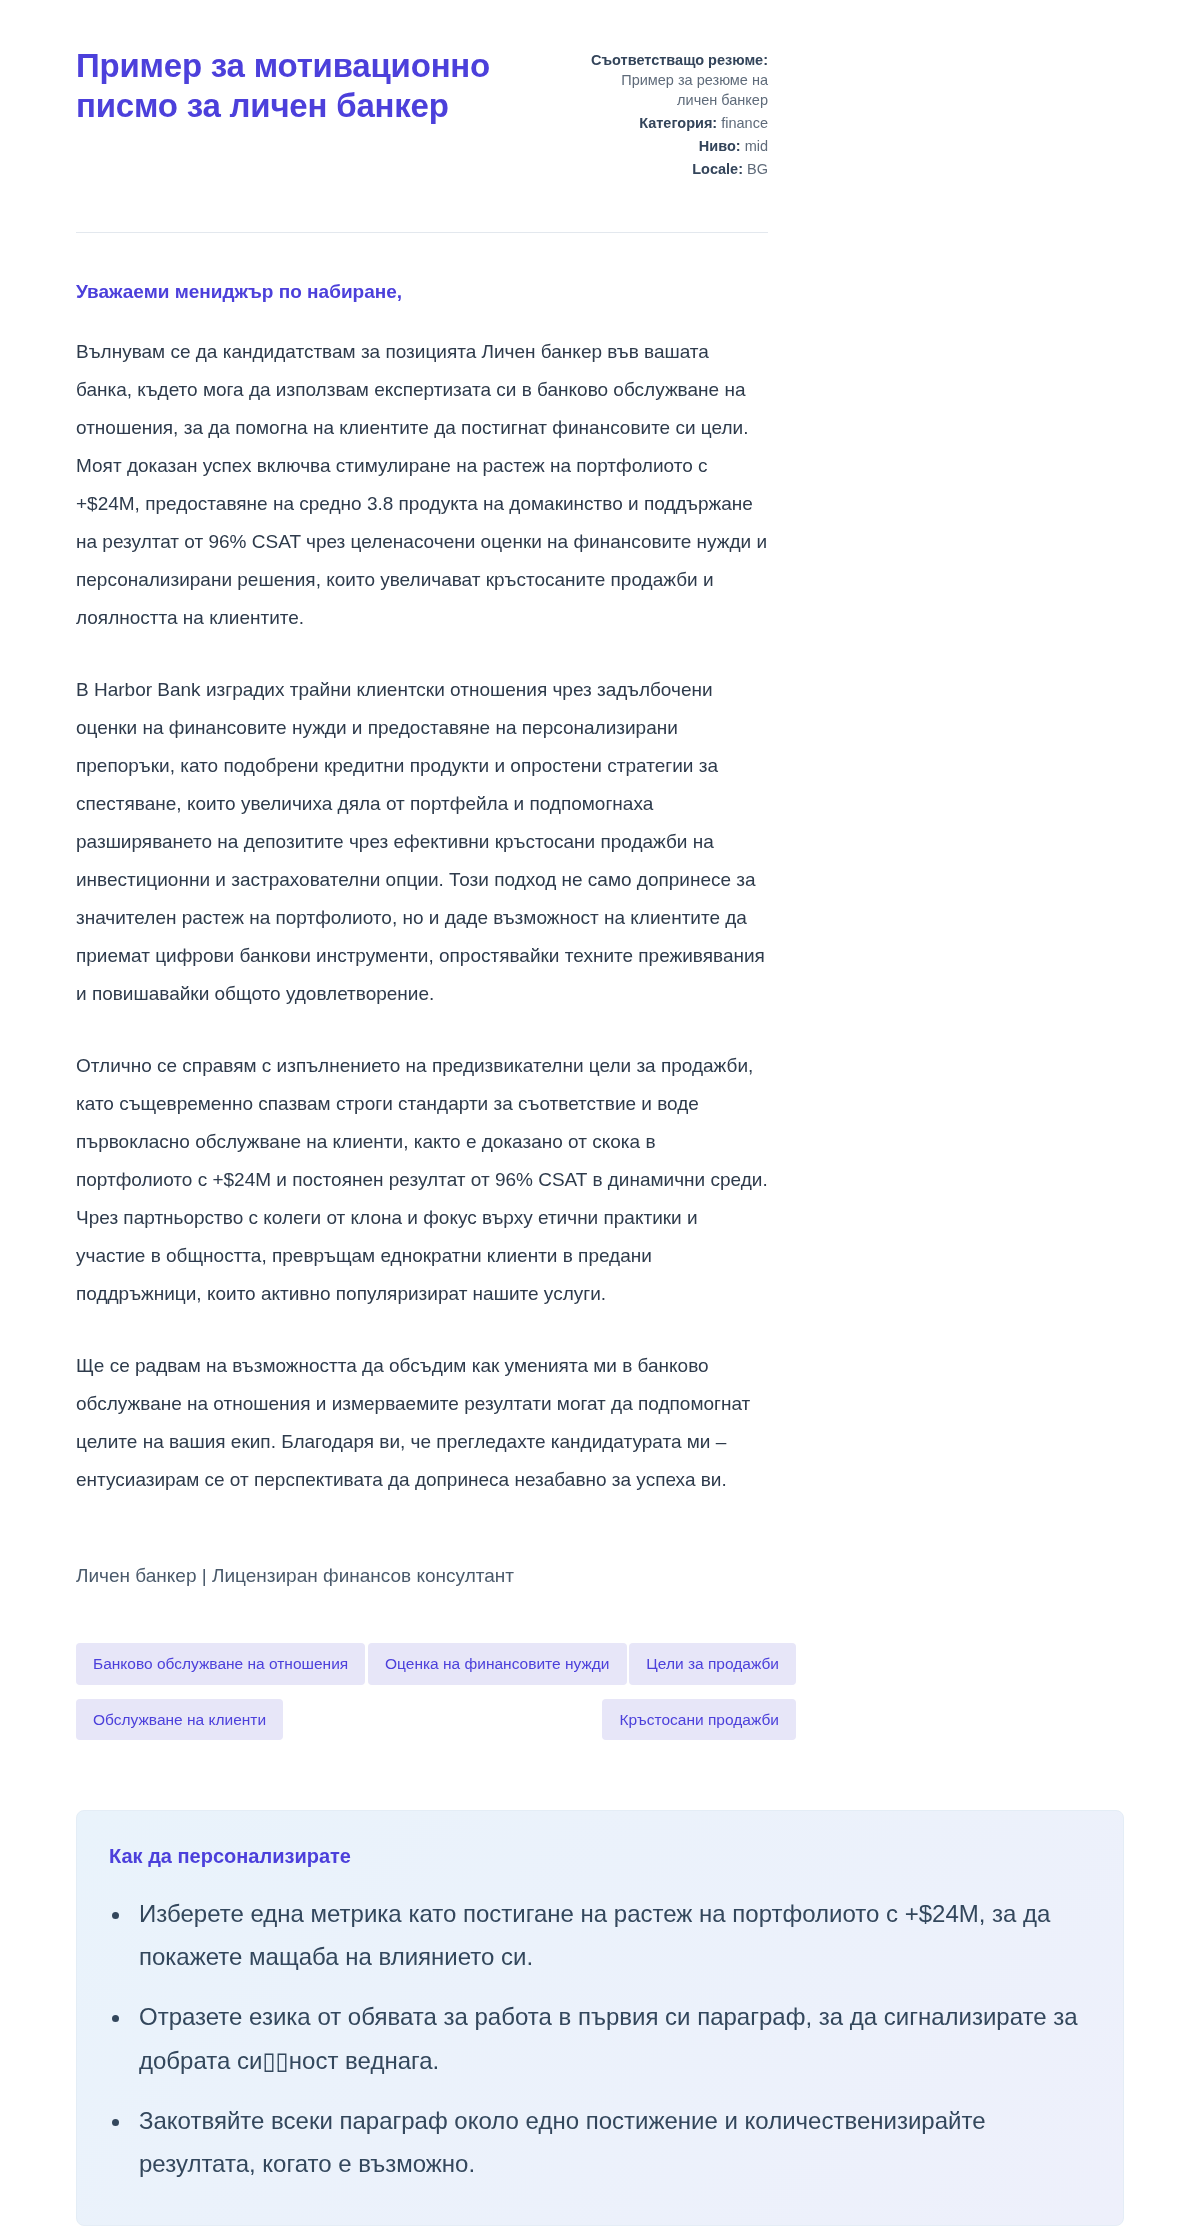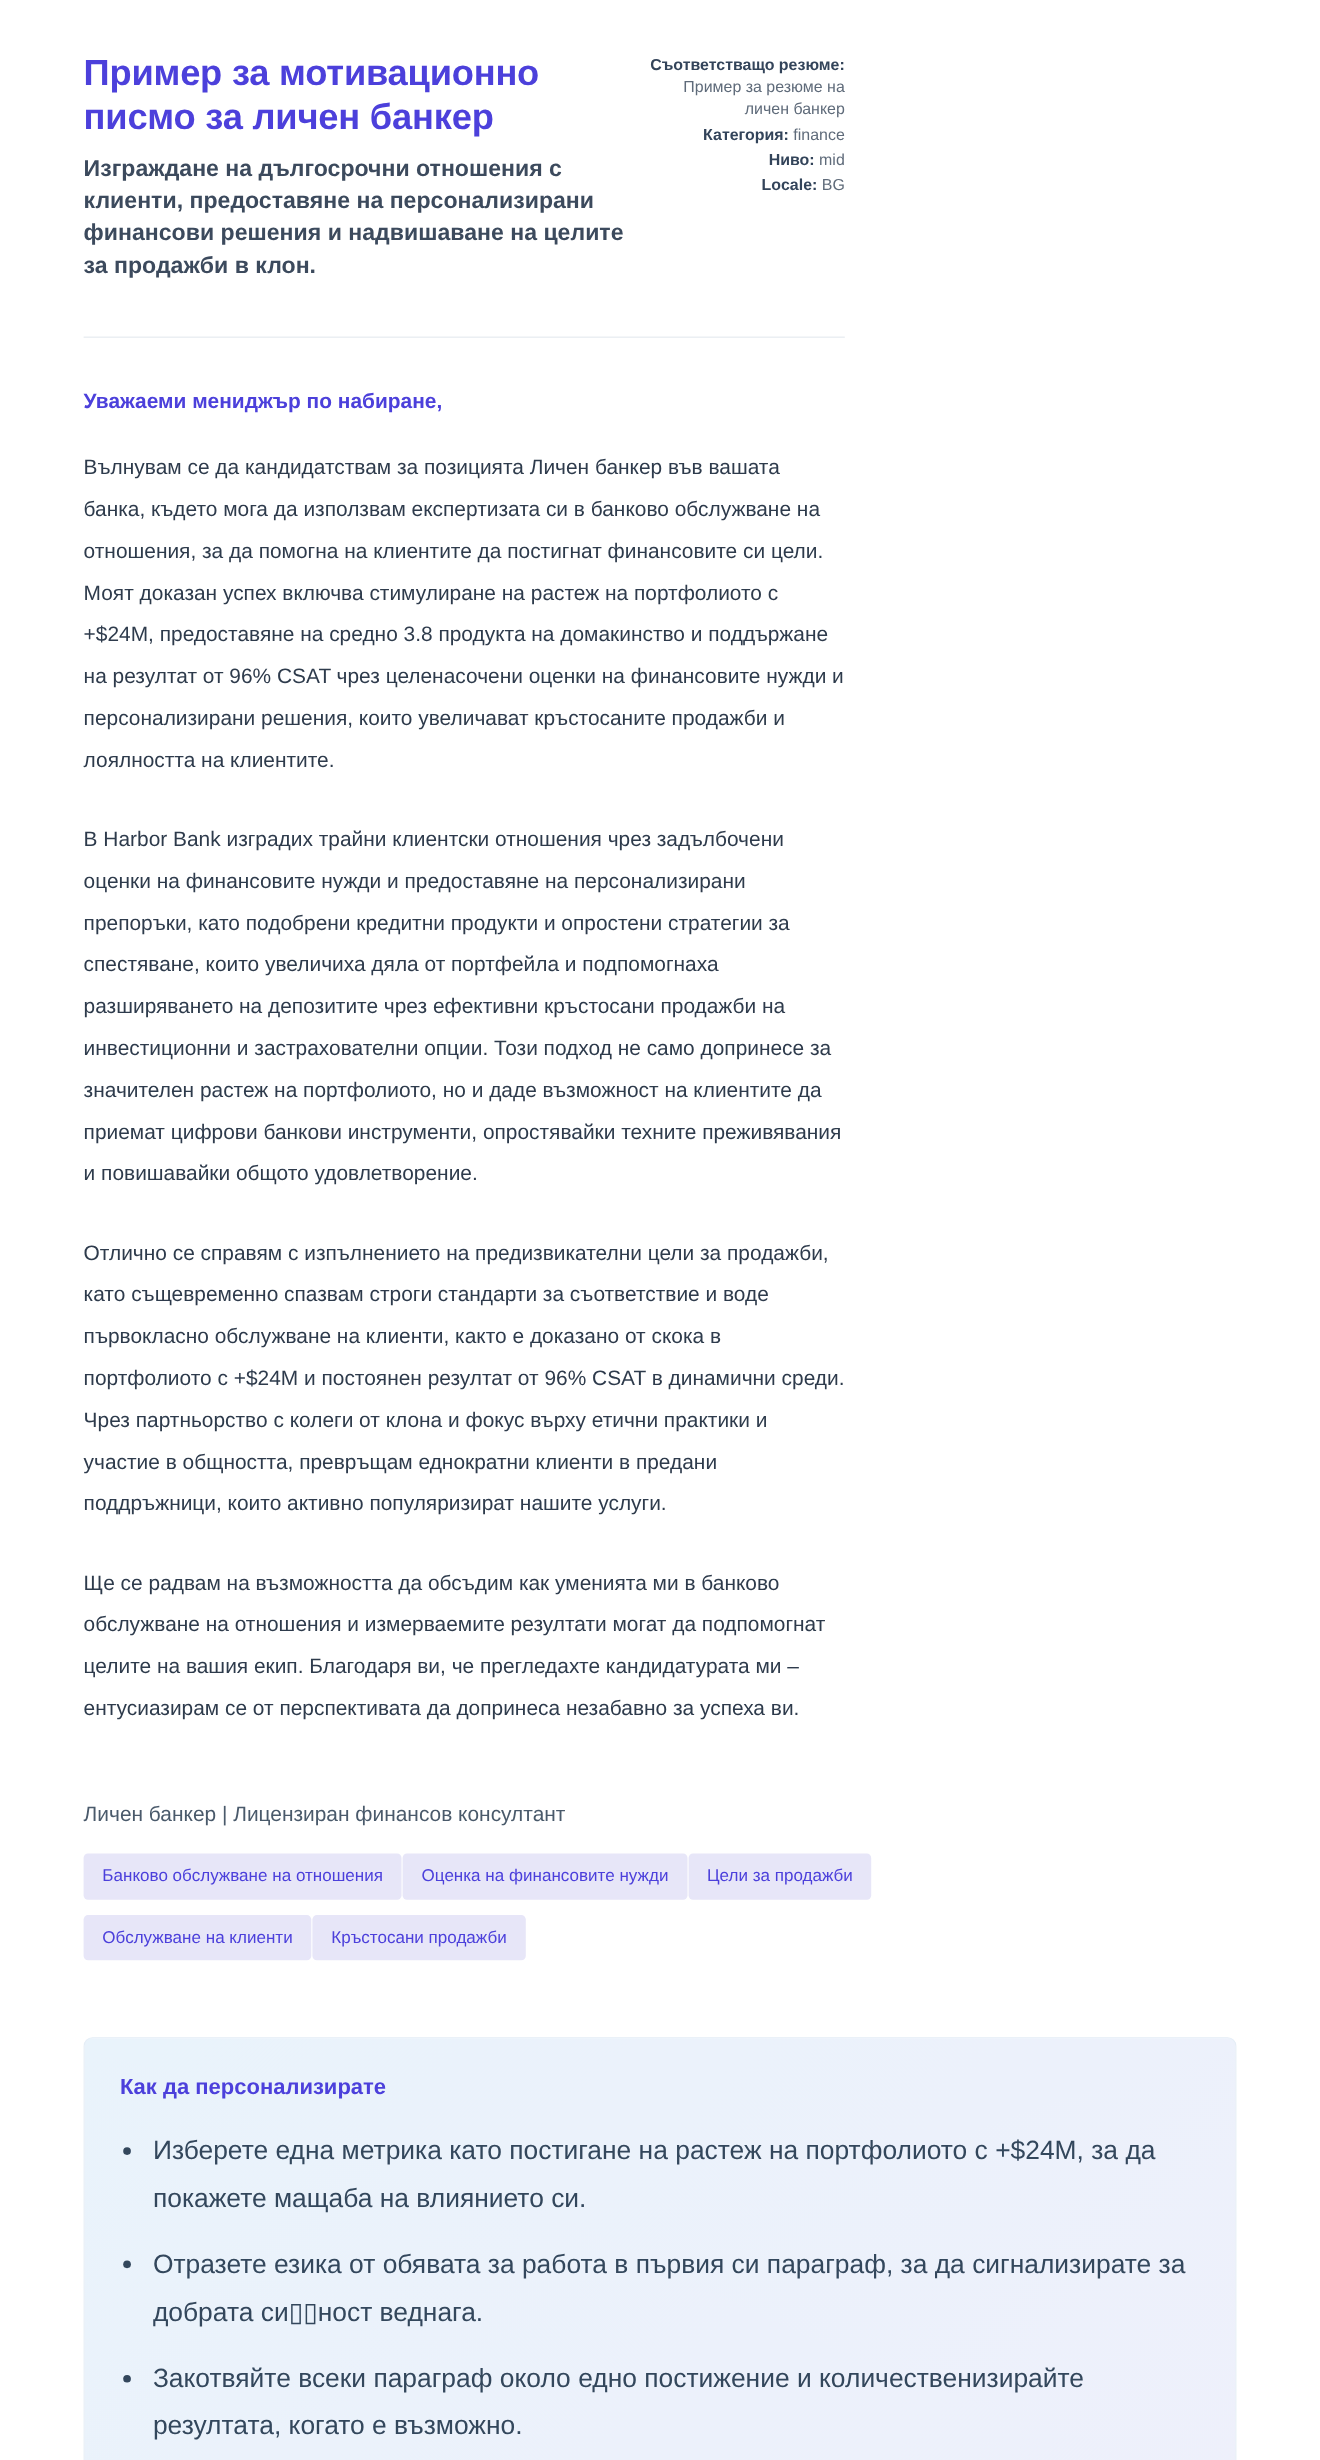--- a/index.html
+++ b/index.html
@@ -90,24 +90,25 @@
     color:#1f2b3a;
   }
   .sig-role{
     margin:16px 0 0 0;
     font-size:19px;
     color:#4a5a6b;
   }
   
   .tags{
     width:720px;
-    margin-top:24px;
+    margin-top:56px;
     display:flex;
     flex-wrap:wrap;
     gap:14px 1px;
+    justify-content:space-between;
   }
   .tag{
     display:inline-block;
     background:var(--tag-bg);
     color:var(--accent);
     font-size:15.5px;
     line-height:1;
     padding:13px 17px;
     border-radius:4px;
     white-space:nowrap;
@@ -141,21 +142,20 @@
   .tipbox li:last-child{margin-bottom:0;}
 </style>
 </head>
 <body>
 
 <div class="page">
 
   <header class="header">
     <div class="header-left">
       <h1 class="title">Пример за мотивационно писмо за личен банкер</h1>
-      <p class="subtitle">Изграждане на дългосрочни отношения с клиенти, предоставяне на персонализирани финансови решения и надвишаване на целите за продажби в клон.</p>
     </div>
     <aside class="meta">
       <div class="meta-row">
         <span class="meta-label">Съответстващо резюме:</span>
         <span class="meta-value">Пример за резюме на личен банкер</span>
       </div>
       <div class="meta-row">
         <span class="meta-label">Категория:</span>
         <span class="meta-value">finance</span>
       </div>

